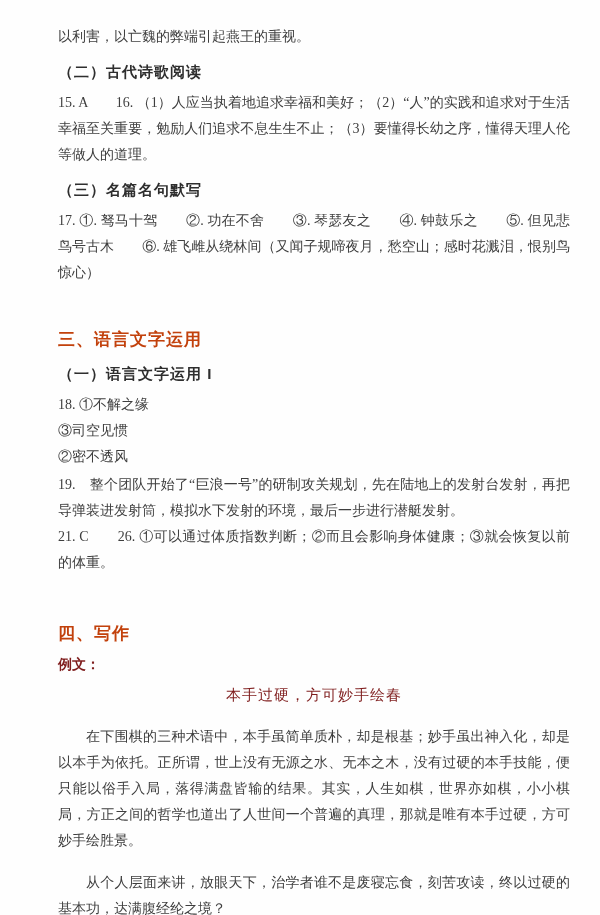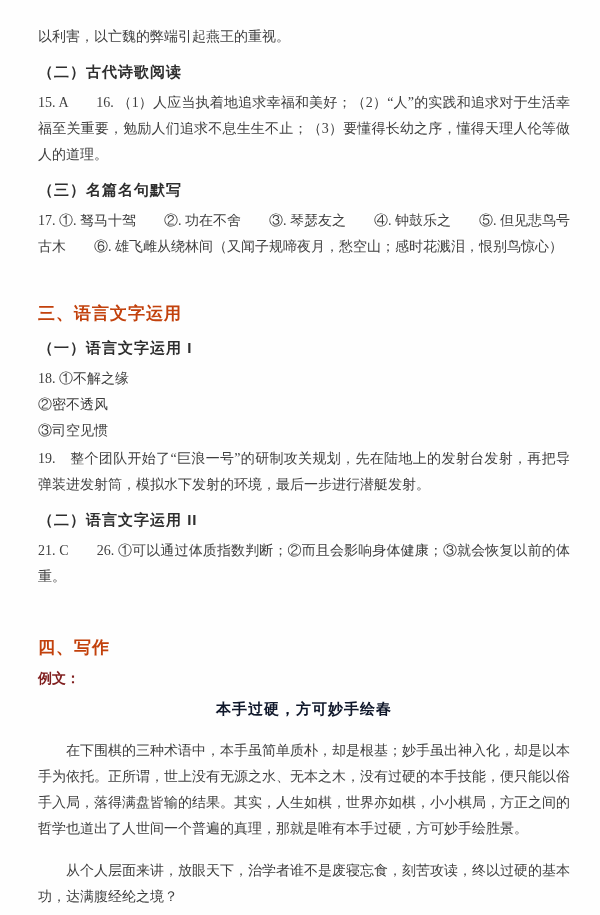--- a/index.html
+++ b/index.html
@@ -5,21 +5,21 @@
   html, body {
     margin: 0;
     padding: 0;
     background: #ffffff;
   }
   .page {
     position: relative;
     width: 600px;
     height: 915px;
     box-sizing: border-box;
-    padding: 24px 30px 0 38px;
+    padding: 24px 30px 0 58px;
     background: #fefefe;
     overflow: hidden;
   }
   .body-text {
     margin: 0;
     font-family: "Liberation Serif", "DejaVu Serif", serif;
     font-size: 14px;
     line-height: 26px;
     color: #3e3e3e;
     text-align: justify;
@@ -48,24 +48,24 @@
     margin: 6px 0 0 0;
     font-family: "Liberation Sans", "DejaVu Sans", sans-serif;
     font-weight: 700;
     font-size: 14px;
     line-height: 24px;
     color: #7f1d1d;
   }
   .essay-title {
     margin: 6px 0 2px 0;
     font-family: "Liberation Sans", "DejaVu Sans", sans-serif;
-    font-weight: 700;
+    font-weight: 400;
     font-size: 15px;
     line-height: 26px;
-    color: #0f172a;
+    color: #7f1d1d;
     text-align: center;
     letter-spacing: 1px;
   }
   .essay-para { text-indent: 2em; margin-top: 16px; }
   .mt-sm { margin-top: 2px; }
 </style>
 </head>
 <body>
 
 <div class="page">
@@ -75,25 +75,24 @@
   <h2 class="sub-heading">（二）古代诗歌阅读</h2>
   <p class="body-text">15. A　　16. （1）人应当执着地追求幸福和美好；（2）“人”的实践和追求对于生活幸福至关重要，勉励人们追求不息生生不止；（3）要懂得长幼之序，懂得天理人伦等做人的道理。</p>
 
   <h2 class="sub-heading">（三）名篇名句默写</h2>
   <p class="body-text">17. ①. 驽马十驾　　②. 功在不舍　　③. 琴瑟友之　　④. 钟鼓乐之　　⑤. 但见悲鸟号古木　　⑥. 雄飞雌从绕林间（又闻子规啼夜月，愁空山；感时花溅泪，恨别鸟惊心）</p>
 
   <h1 class="part-heading gap-large">三、语言文字运用</h1>
 
   <h2 class="sub-heading">（一）语言文字运用 I</h2>
   <p class="body-text mt-sm">18. ①不解之缘</p>
+  <p class="body-text">③司空见惯</p>
   <p class="body-text">②密不透风</p>
-  <p class="body-text">③司空见惯</p>
   <p class="body-text mt-sm">19.　整个团队开始了“巨浪一号”的研制攻关规划，先在陆地上的发射台发射，再把导弹装进发射筒，模拟水下发射的环境，最后一步进行潜艇发射。</p>
 
-  <h2 class="sub-heading">（二）语言文字运用 II</h2>
   <p class="body-text">21. C　　26. ①可以通过体质指数判断；②而且会影响身体健康；③就会恢复以前的体重。</p>
 
   <h1 class="part-heading gap-large2">四、写作</h1>
   <p class="label-bold">例文：</p>
   <h3 class="essay-title">本手过硬，方可妙手绘春</h3>
   <p class="body-text essay-para">在下围棋的三种术语中，本手虽简单质朴，却是根基；妙手虽出神入化，却是以本手为依托。正所谓，世上没有无源之水、无本之木，没有过硬的本手技能，便只能以俗手入局，落得满盘皆输的结果。其实，人生如棋，世界亦如棋，小小棋局，方正之间的哲学也道出了人世间一个普遍的真理，那就是唯有本手过硬，方可妙手绘胜景。</p>
   <p class="body-text essay-para">从个人层面来讲，放眼天下，治学者谁不是废寝忘食，刻苦攻读，终以过硬的基本功，达满腹经纶之境？</p>
 
 </div>
 

